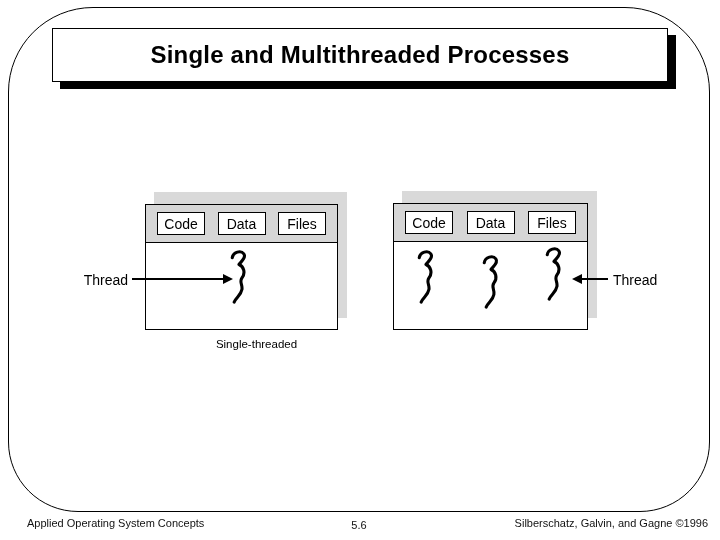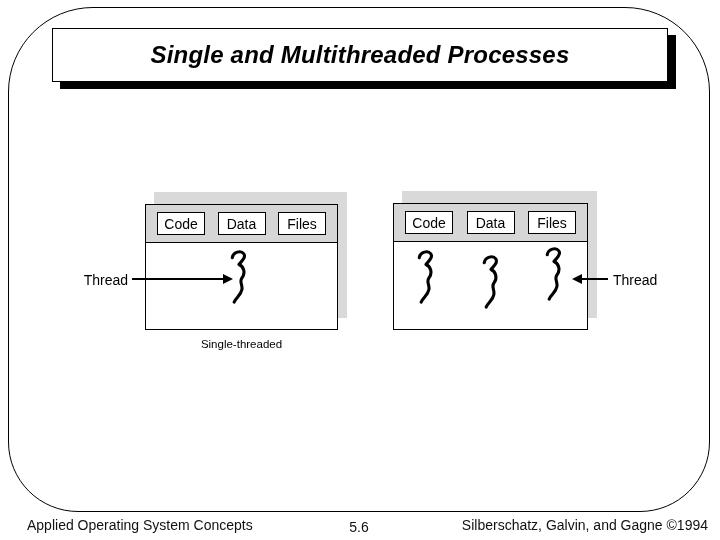--- a/index.html
+++ b/index.html
@@ -24,21 +24,20 @@
     position: absolute;
     left: 52px; top: 28px;
     width: 616px; height: 54px;
     background: #ffffff;
     border: 1.5px solid #000;
     box-shadow: 8px 7px 0 0 #000;
     box-sizing: border-box;
     display: flex;
     align-items: center;
     justify-content: center;
-    font-style: italic;
   }
   .title-box h1 {
     margin: 0;
     font-size: 24px;
     font-weight: bold;
     letter-spacing: 0.2px;
     color: #000;
   }
   
   .process-shadow {
@@ -113,26 +112,26 @@
     left: 572px; top: 274px;
     border-top: 5px solid transparent;
     border-bottom: 5px solid transparent;
     border-right: 10px solid #000;
   }
   .caption {
     position: absolute;
     font-size: 11.5px;
     text-align: center;
   }
-  .caption.single { left: 145px; top: 338px; width: 193px; }
+  .caption.single { left: 160px; top: 338px; width: 193px; }
   .caption.multi  { left: 393px; top: 338px; width: 195px; }
   
   .footer-left, .footer-center, .footer-right {
     position: absolute;
-    font-size: 14px;
+    font-size: 11px;
     color: #111;
   }
   .footer-left  { left: 27px;  top: 517px; }
   .footer-center{ left: 317px; top: 519px; width: 84px; text-align: center; }
   .footer-right { right: 12px; top: 517px; text-align: right; }
 </style>
 </head>
 <body>
 
 <div class="slide">
@@ -191,15 +190,15 @@
         <path d="M4 9 C5 3 13 1 16 5 C19 9 13 13 11 16 C16 18 18 25 14 30 C11 34 15 37 14 42 C13 48 8 50 6 55" stroke="#000" stroke-width="3.2" stroke-linecap="round" stroke-linejoin="round"></path>
       </svg>
     </div>
   </div>
   <div class="arrow-head right"></div>
   <div class="arrow-line right"></div>
   <div class="thread-label right">Thread</div>
 
   <div class="footer-left">Applied Operating System Concepts</div>
   <div class="footer-center">5.6</div>
-  <div class="footer-right">Silberschatz, Galvin, and Gagne ©1994</div>
+  <div class="footer-right">Silberschatz, Galvin, and Gagne ©1996</div>
 
 </div>
 
 </body></html>

